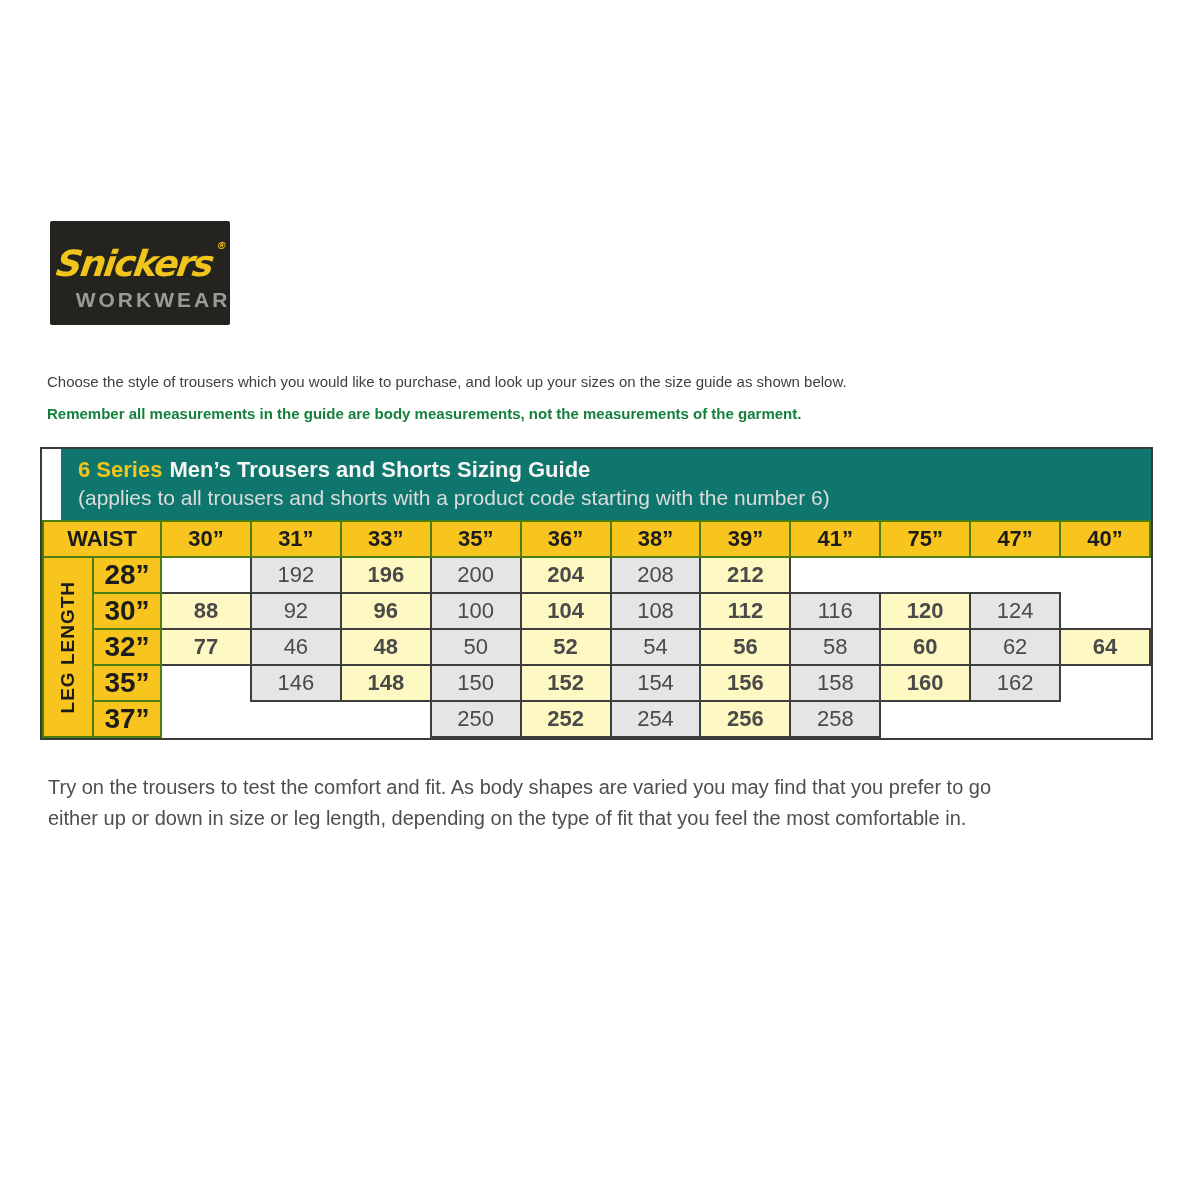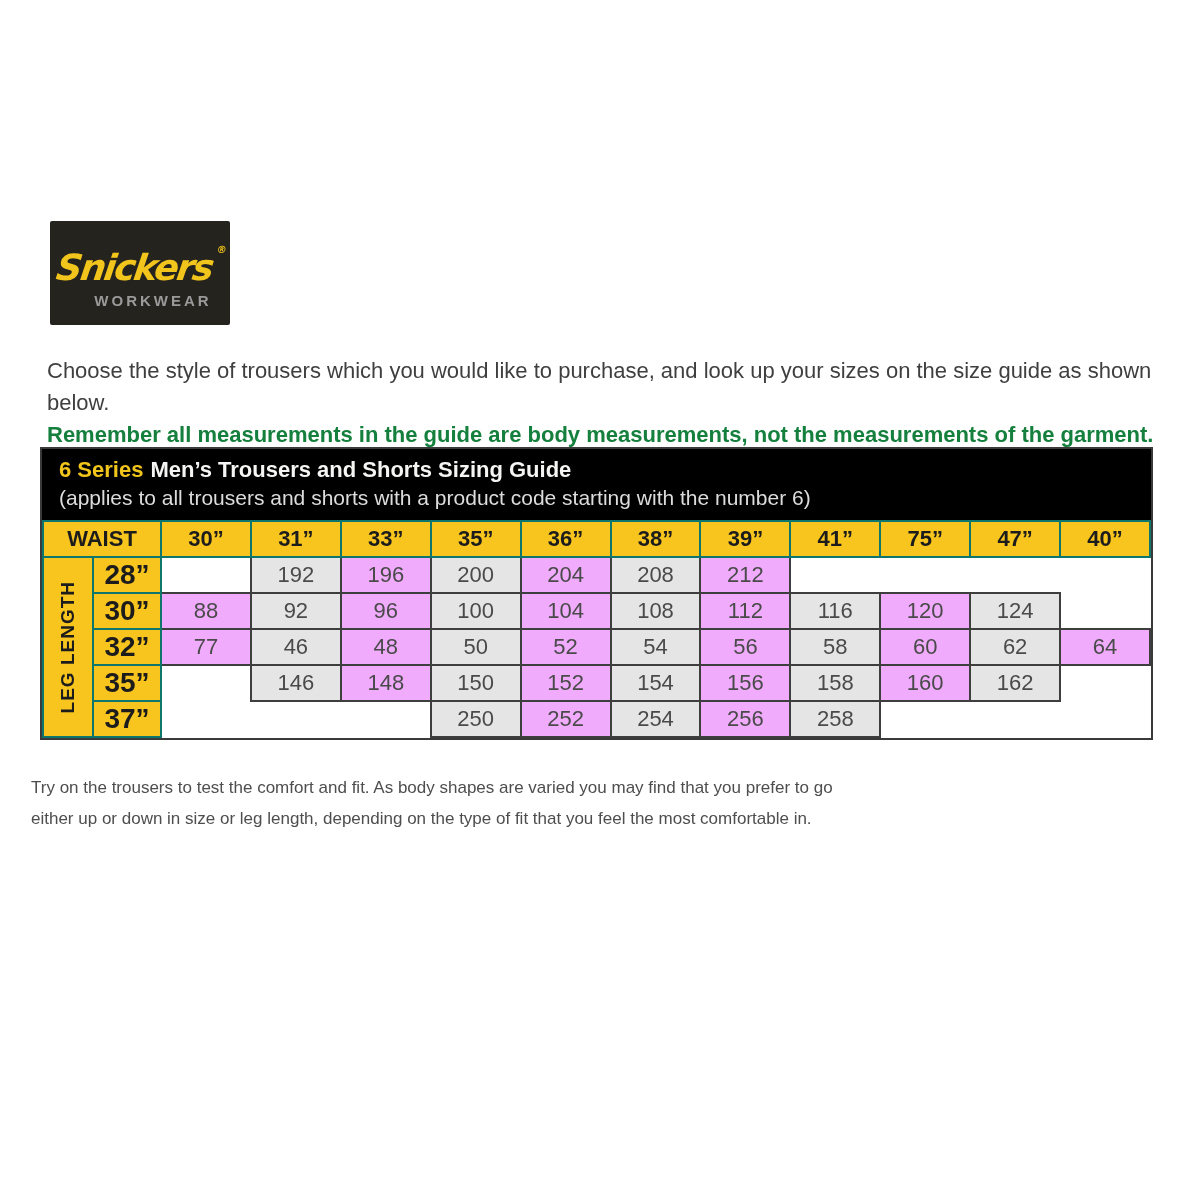--- a/index.html
+++ b/index.html
@@ -16,71 +16,72 @@
     display:flex;flex-direction:column;align-items:center;justify-content:center;
   }
   .logo-brand{
     font-family:"DejaVu Sans", sans-serif;
     font-style:italic;font-weight:700;font-size:36px;line-height:36px;
     color:#f2c51c;transform:skewX(-8deg);letter-spacing:-2px;
     margin-top:8px;white-space:nowrap;
   }
   .logo-reg{font-size:10px;vertical-align:super;letter-spacing:0;position:relative;top:-14px;left:2px;}
   .logo-sub{
-    font-size:15px;font-weight:700;letter-spacing:3px;color:#9a9a9a;
+    font-size:21px;font-weight:700;letter-spacing:3px;color:#9a9a9a;
     margin-top:6px;margin-left:26px;white-space:nowrap;
   }
 
   
-  .intro{position:absolute;left:47px;top:355px;font-size:22px;line-height:32px;}
+  .intro{position:absolute;left:47px;top:366px;font-size:15px;line-height:32px;}
   .intro p{margin:0;color:#3f3f3f;}
   .intro p.bold{font-weight:700;color:#15803d;}
 
   
   .guide{
     position:absolute;left:40px;top:447px;width:1109px;
     border:2px solid #3a3a3a;
   }
   .guide-head{
-    background:#000000;color:#e9e9e9;
+    background:#0f766e;color:#e9e9e9;
     padding:7px 0 9px 17px;
+    margin-left:19px;
   }
   .guide-title{font-size:22px;font-weight:700;line-height:28px;color:#f5f5f3;}
   .guide-title .hl{color:#f2c51c;margin-right:7px;}
   .guide-sub{font-size:21px;font-weight:400;line-height:27px;color:#dcdcdc;}
 
   table.sizes{
     width:100%;border-collapse:collapse;table-layout:fixed;
     font-size:22px;
   }
   table.sizes tr{height:36px;}
   table.sizes th, table.sizes td{
     text-align:center;vertical-align:middle;padding:0;
   }
   
   .y{
     background:#f7c51e;color:#1c1c1c;font-weight:700;
-    border:2px solid #0f766e;
+    border:2px solid #4d7c0f;
   }
   th.waist{font-size:22px;}
   th.size{font-size:22px;}
   th.leg{font-size:28px;}
   th.leg-axis{width:50px;}
   .vert{
     writing-mode:vertical-rl;transform:rotate(180deg);
     margin:0 auto;font-size:19px;font-weight:700;letter-spacing:1px;
     white-space:nowrap;
   }
   
   td.dark{background:#e5e5e5;color:#4a4a4a;border:2px solid #3e3e3e;font-weight:400;}
-  td.light{background:#f0abfc;color:#4a4a4a;border:2px solid #3e3e3e;font-weight:400;}
+  td.light{background:#fef9c3;color:#4a4a4a;border:2px solid #3e3e3e;font-weight:700;}
   td.blank{background:#ffffff;border:none;}
 
   
-  .footer-note{position:absolute;left:31px;top:772px;font-size:17px;line-height:31px;}
+  .footer-note{position:absolute;left:48px;top:772px;font-size:20px;line-height:31px;}
   .footer-note p{margin:0;color:#4e4e4e;}
 </style>
 </head>
 <body>
 
 <div class="logo">
   <div class="logo-brand"><span>Snickers</span><span class="logo-reg">®</span></div>
   <div class="logo-sub">WORKWEAR</div>
 </div>
 

